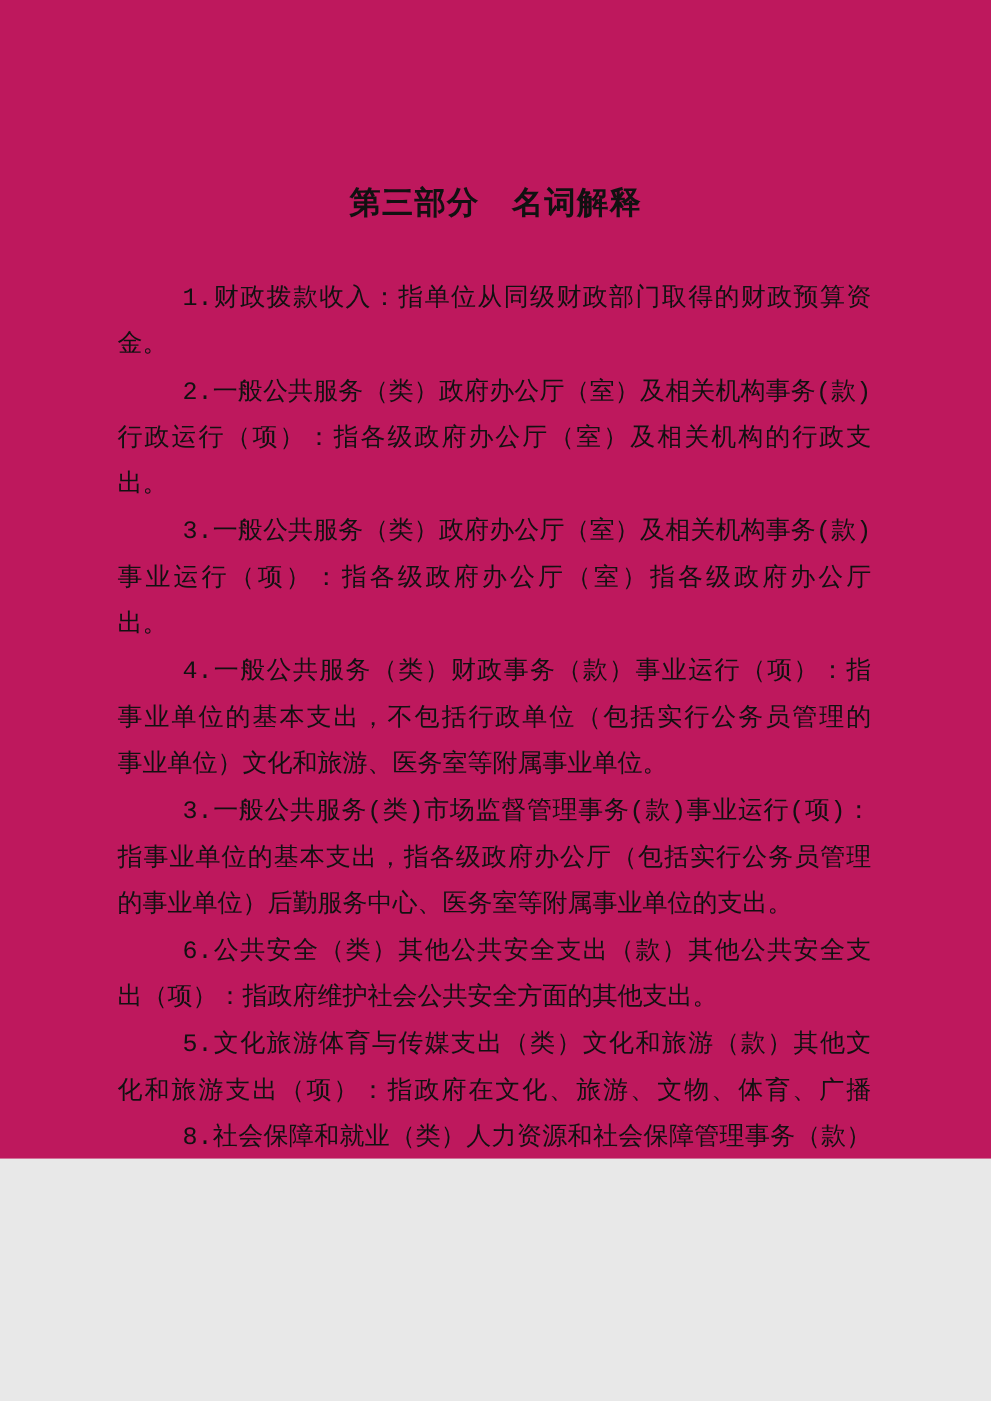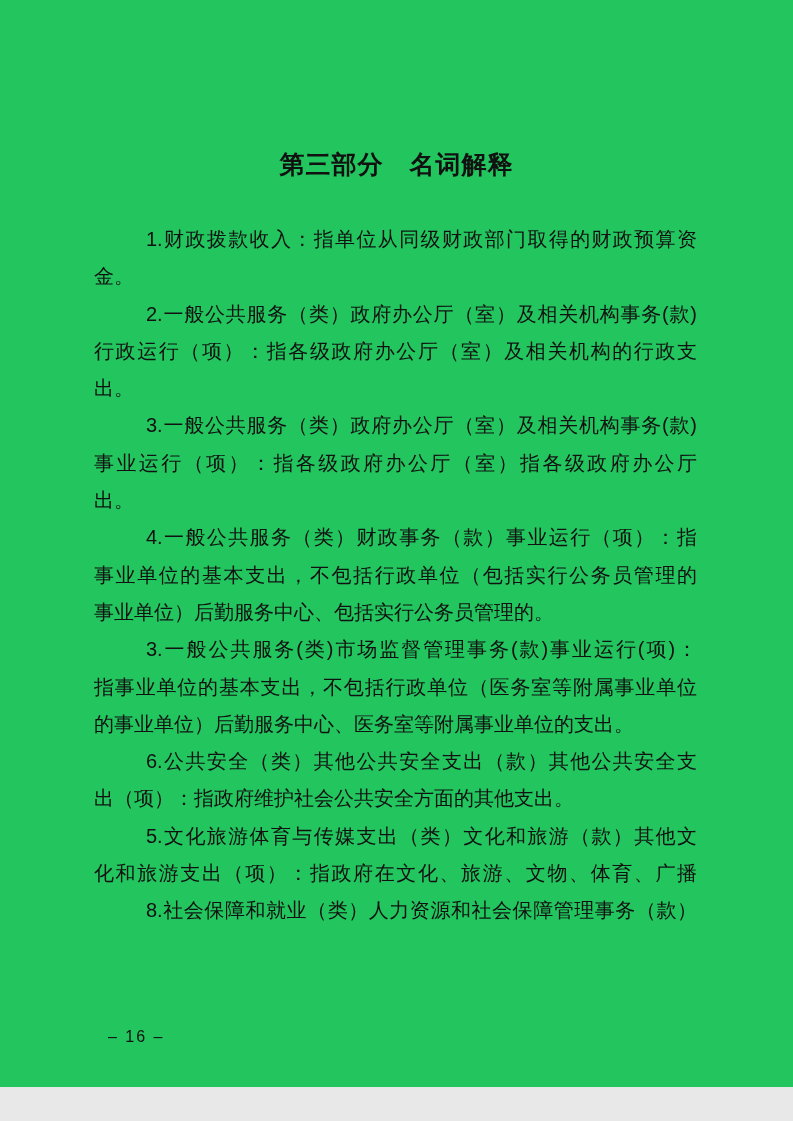--- a/index.html
+++ b/index.html
@@ -1,21 +1,21 @@
 <!DOCTYPE html>
 <html><head>
 <meta charset="utf-8">
 <style>
   html, body { margin: 0; padding: 0; background: #e8e8e8; }
   .page {
     position: relative;
     width: 793px;
-    height: 1087px;
-    background: #22c55e;
-    font-family: Liberation Sans, sans-serif;
+    height: 927px;
+    background: #be185d;
+    font-family: Liberation Mono, monospace;
     font-weight: 500;
     color: #111111;
     overflow: hidden;
     margin: 0 auto;
   }
   .doc-title {
     position: absolute;
     top: 149px;
     left: 0;
     width: 100%;
@@ -73,26 +73,26 @@
 
     <div class="para">
       <div class="ln indent">3.一般公共服务（类）政府办公厅（室）及相关机构事务(款)</div>
       <div class="ln">事业运行（项）：指各级政府办公厅（室）指各级政府办公厅</div>
       <div class="ln end">出。</div>
     </div>
 
     <div class="para">
       <div class="ln indent">4.一般公共服务（类）财政事务（款）事业运行（项）：指</div>
       <div class="ln">事业单位的基本支出，不包括行政单位（包括实行公务员管理的</div>
-      <div class="ln end">事业单位）后勤服务中心、包括实行公务员管理的。</div>
+      <div class="ln end">事业单位）文化和旅游、医务室等附属事业单位。</div>
     </div>
 
     <div class="para">
       <div class="ln indent">3.一般公共服务(类)市场监督管理事务(款)事业运行(项)：</div>
-      <div class="ln">指事业单位的基本支出，不包括行政单位（医务室等附属事业单位</div>
+      <div class="ln">指事业单位的基本支出，指各级政府办公厅（包括实行公务员管理</div>
       <div class="ln end">的事业单位）后勤服务中心、医务室等附属事业单位的支出。</div>
     </div>
 
     <div class="para">
       <div class="ln indent">6.公共安全（类）其他公共安全支出（款）其他公共安全支</div>
       <div class="ln end">出（项）：指政府维护社会公共安全方面的其他支出。</div>
     </div>
 
     <div class="para">
       <div class="ln indent">5.文化旅游体育与传媒支出（类）文化和旅游（款）其他文</div>

